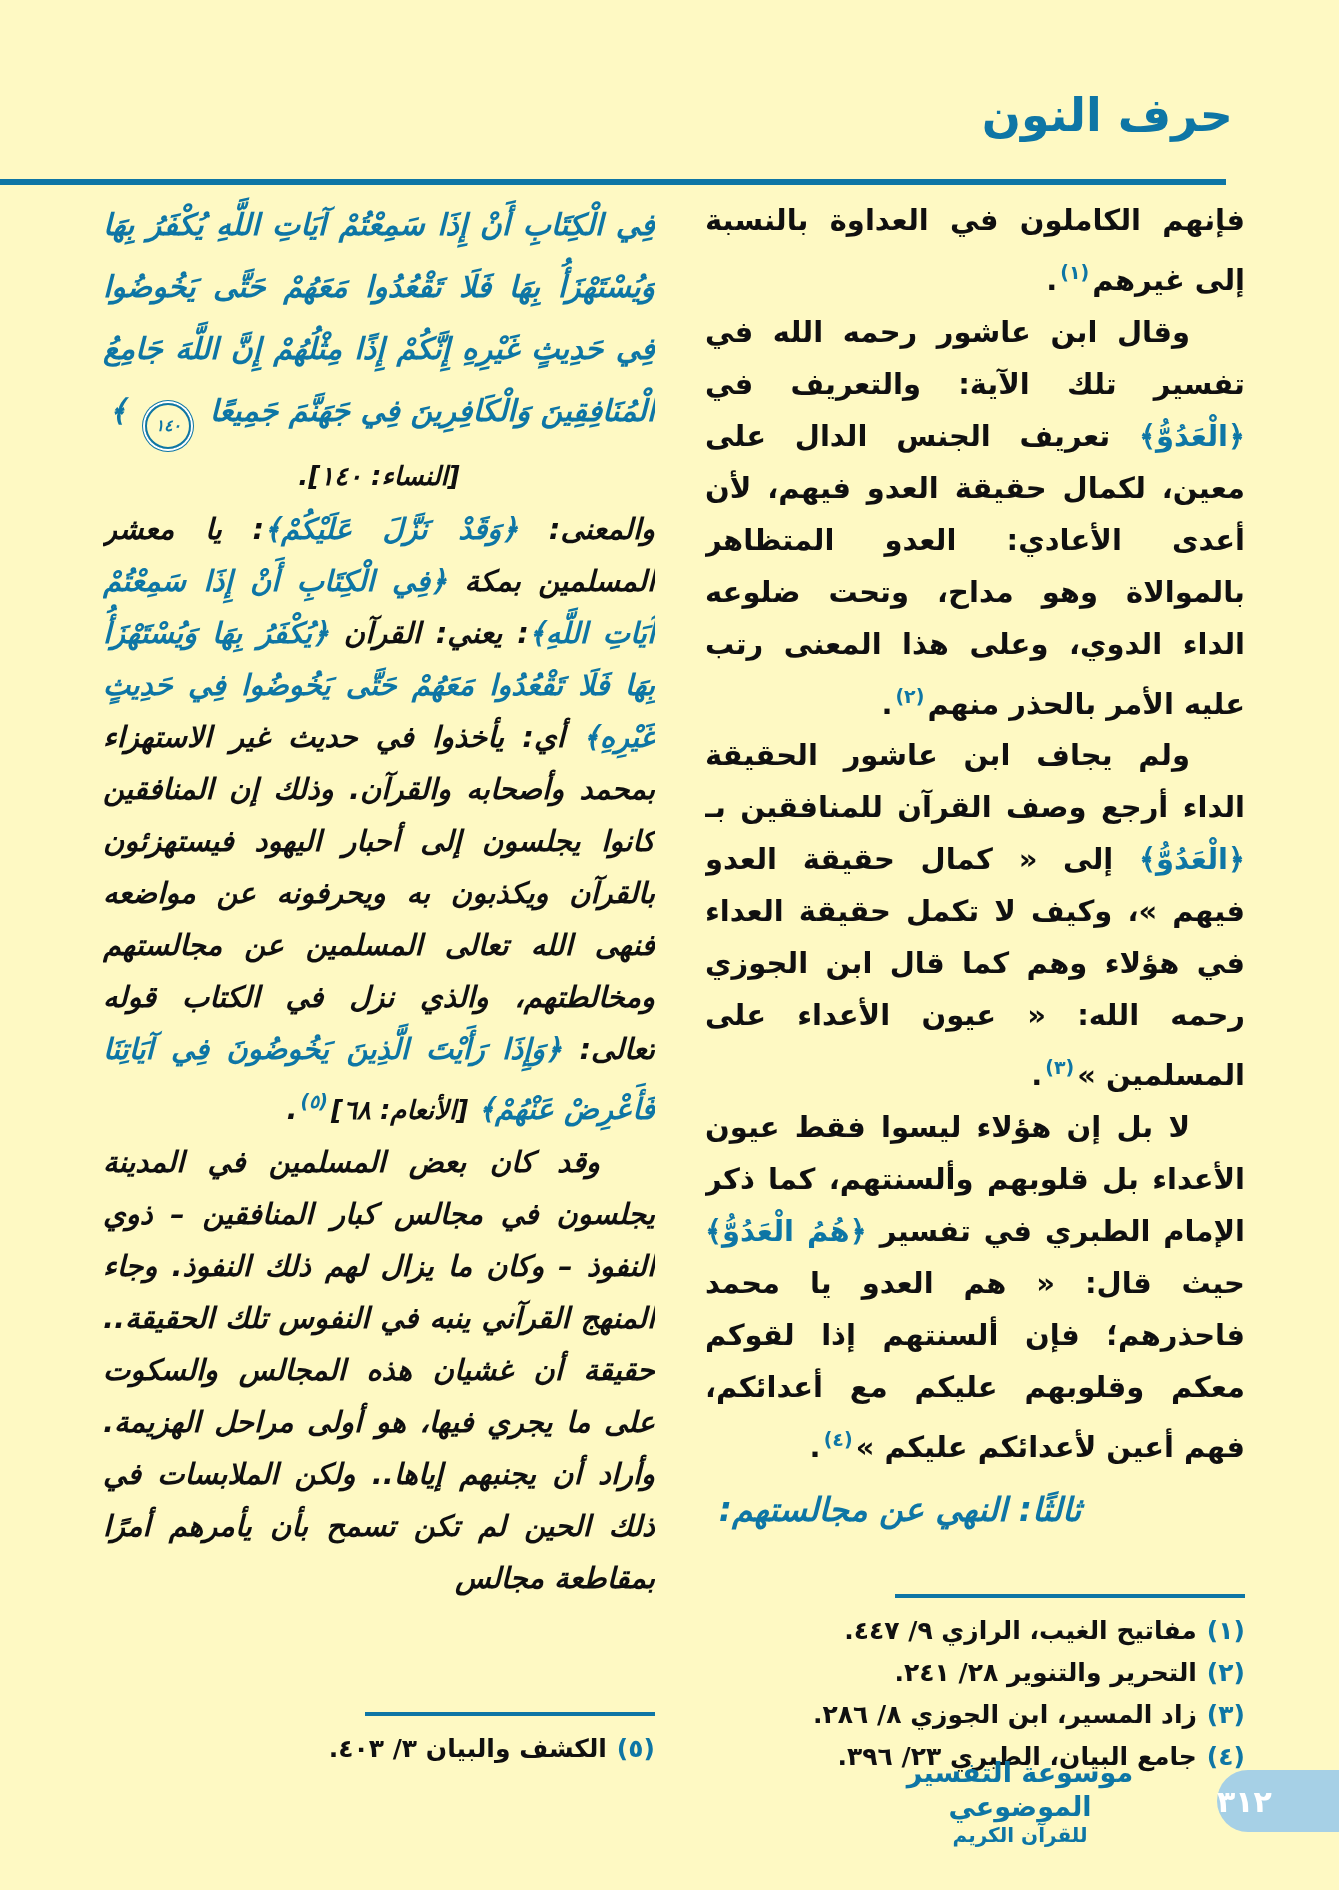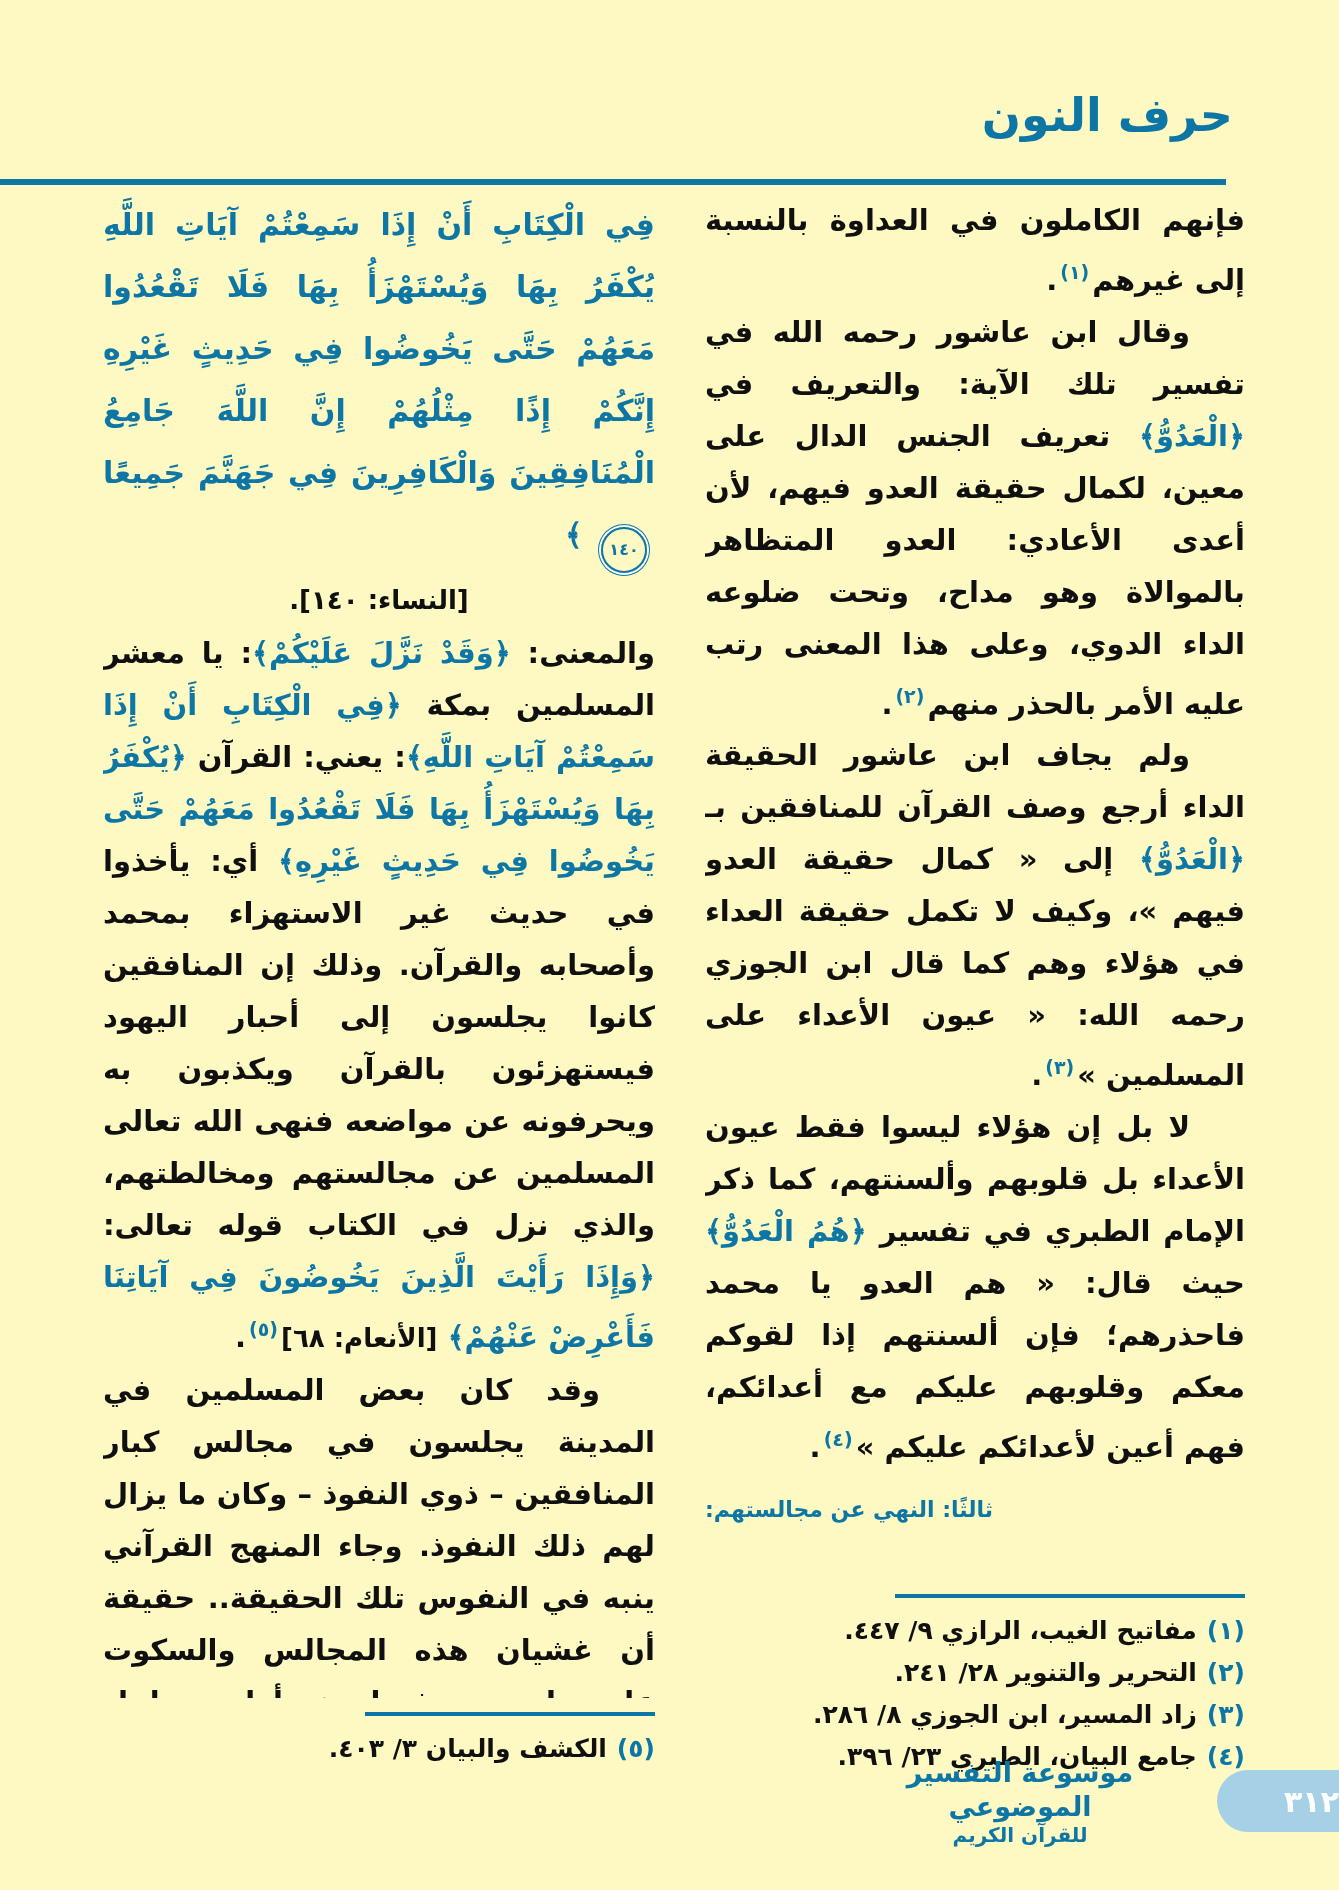--- a/index.html
+++ b/index.html
@@ -28,33 +28,34 @@
     position:absolute;top:179px;left:0;
     width:1226px;height:6px;
     background:var(--accent);
   }
   
   .col{position:absolute;top:194px;}
   .col-right{right:94px;width:540px;height:1584px;}
   .col-left{right:684px;width:552px;height:1576px;}
   .para-flow{position:absolute;top:0;left:0;right:0;overflow:hidden;}
   .col-right .para-flow{bottom:192px;}
-  .col-left .para-flow{bottom:72px;}
+  .col-left .para-flow{bottom:72px;font-style:italic;}
 
   .para{
     margin:0;
     text-align:justify;
     font-size:29px;line-height:52px;font-weight:700;
   }
   .para.indent{text-indent:55px;}
   .para.heading{
     color:var(--accent);
-    text-align:left;
-    font-size:22px;line-height:58px;font-weight:800;
+    text-align:center;
+    font-size:33px;line-height:58px;font-weight:800;
     margin:8px 150px 8px 0;
+    font-style:italic;
   }
   .para.source{text-align:center;font-size:27px;line-height:54px;}
   .para.quran-block{font-size:30px;line-height:62px;}
 
   .seg-b{color:var(--ink);}
   .seg-q{color:var(--accent);}
   .seg-src{color:var(--ink);font-size:26px;}
   .seg-r{
     color:var(--accent);
     font-size:19px;
@@ -89,21 +90,21 @@
     position:absolute;top:1756px;left:880px;width:280px;
     text-align:center;color:var(--accent);
   }
   .logo-title{font-size:27px;font-weight:800;line-height:34px;}
   .logo-subtitle{font-size:20px;font-weight:700;line-height:22px;}
   .page-badge{
     position:absolute;top:1770px;right:0;
     width:122px;height:62px;
     background:var(--badge-bg);
     border-radius:31px 0 0 31px;
-    display:flex;align-items:center;justify-content:flex-start;
+    display:flex;align-items:center;justify-content:flex-end;
   }
   .page-badge span{
     color:#ffffff;font-size:30px;font-weight:700;letter-spacing:6px;
   }
 </style>
 </head>
 <body>
 
 <div class="page">
 

